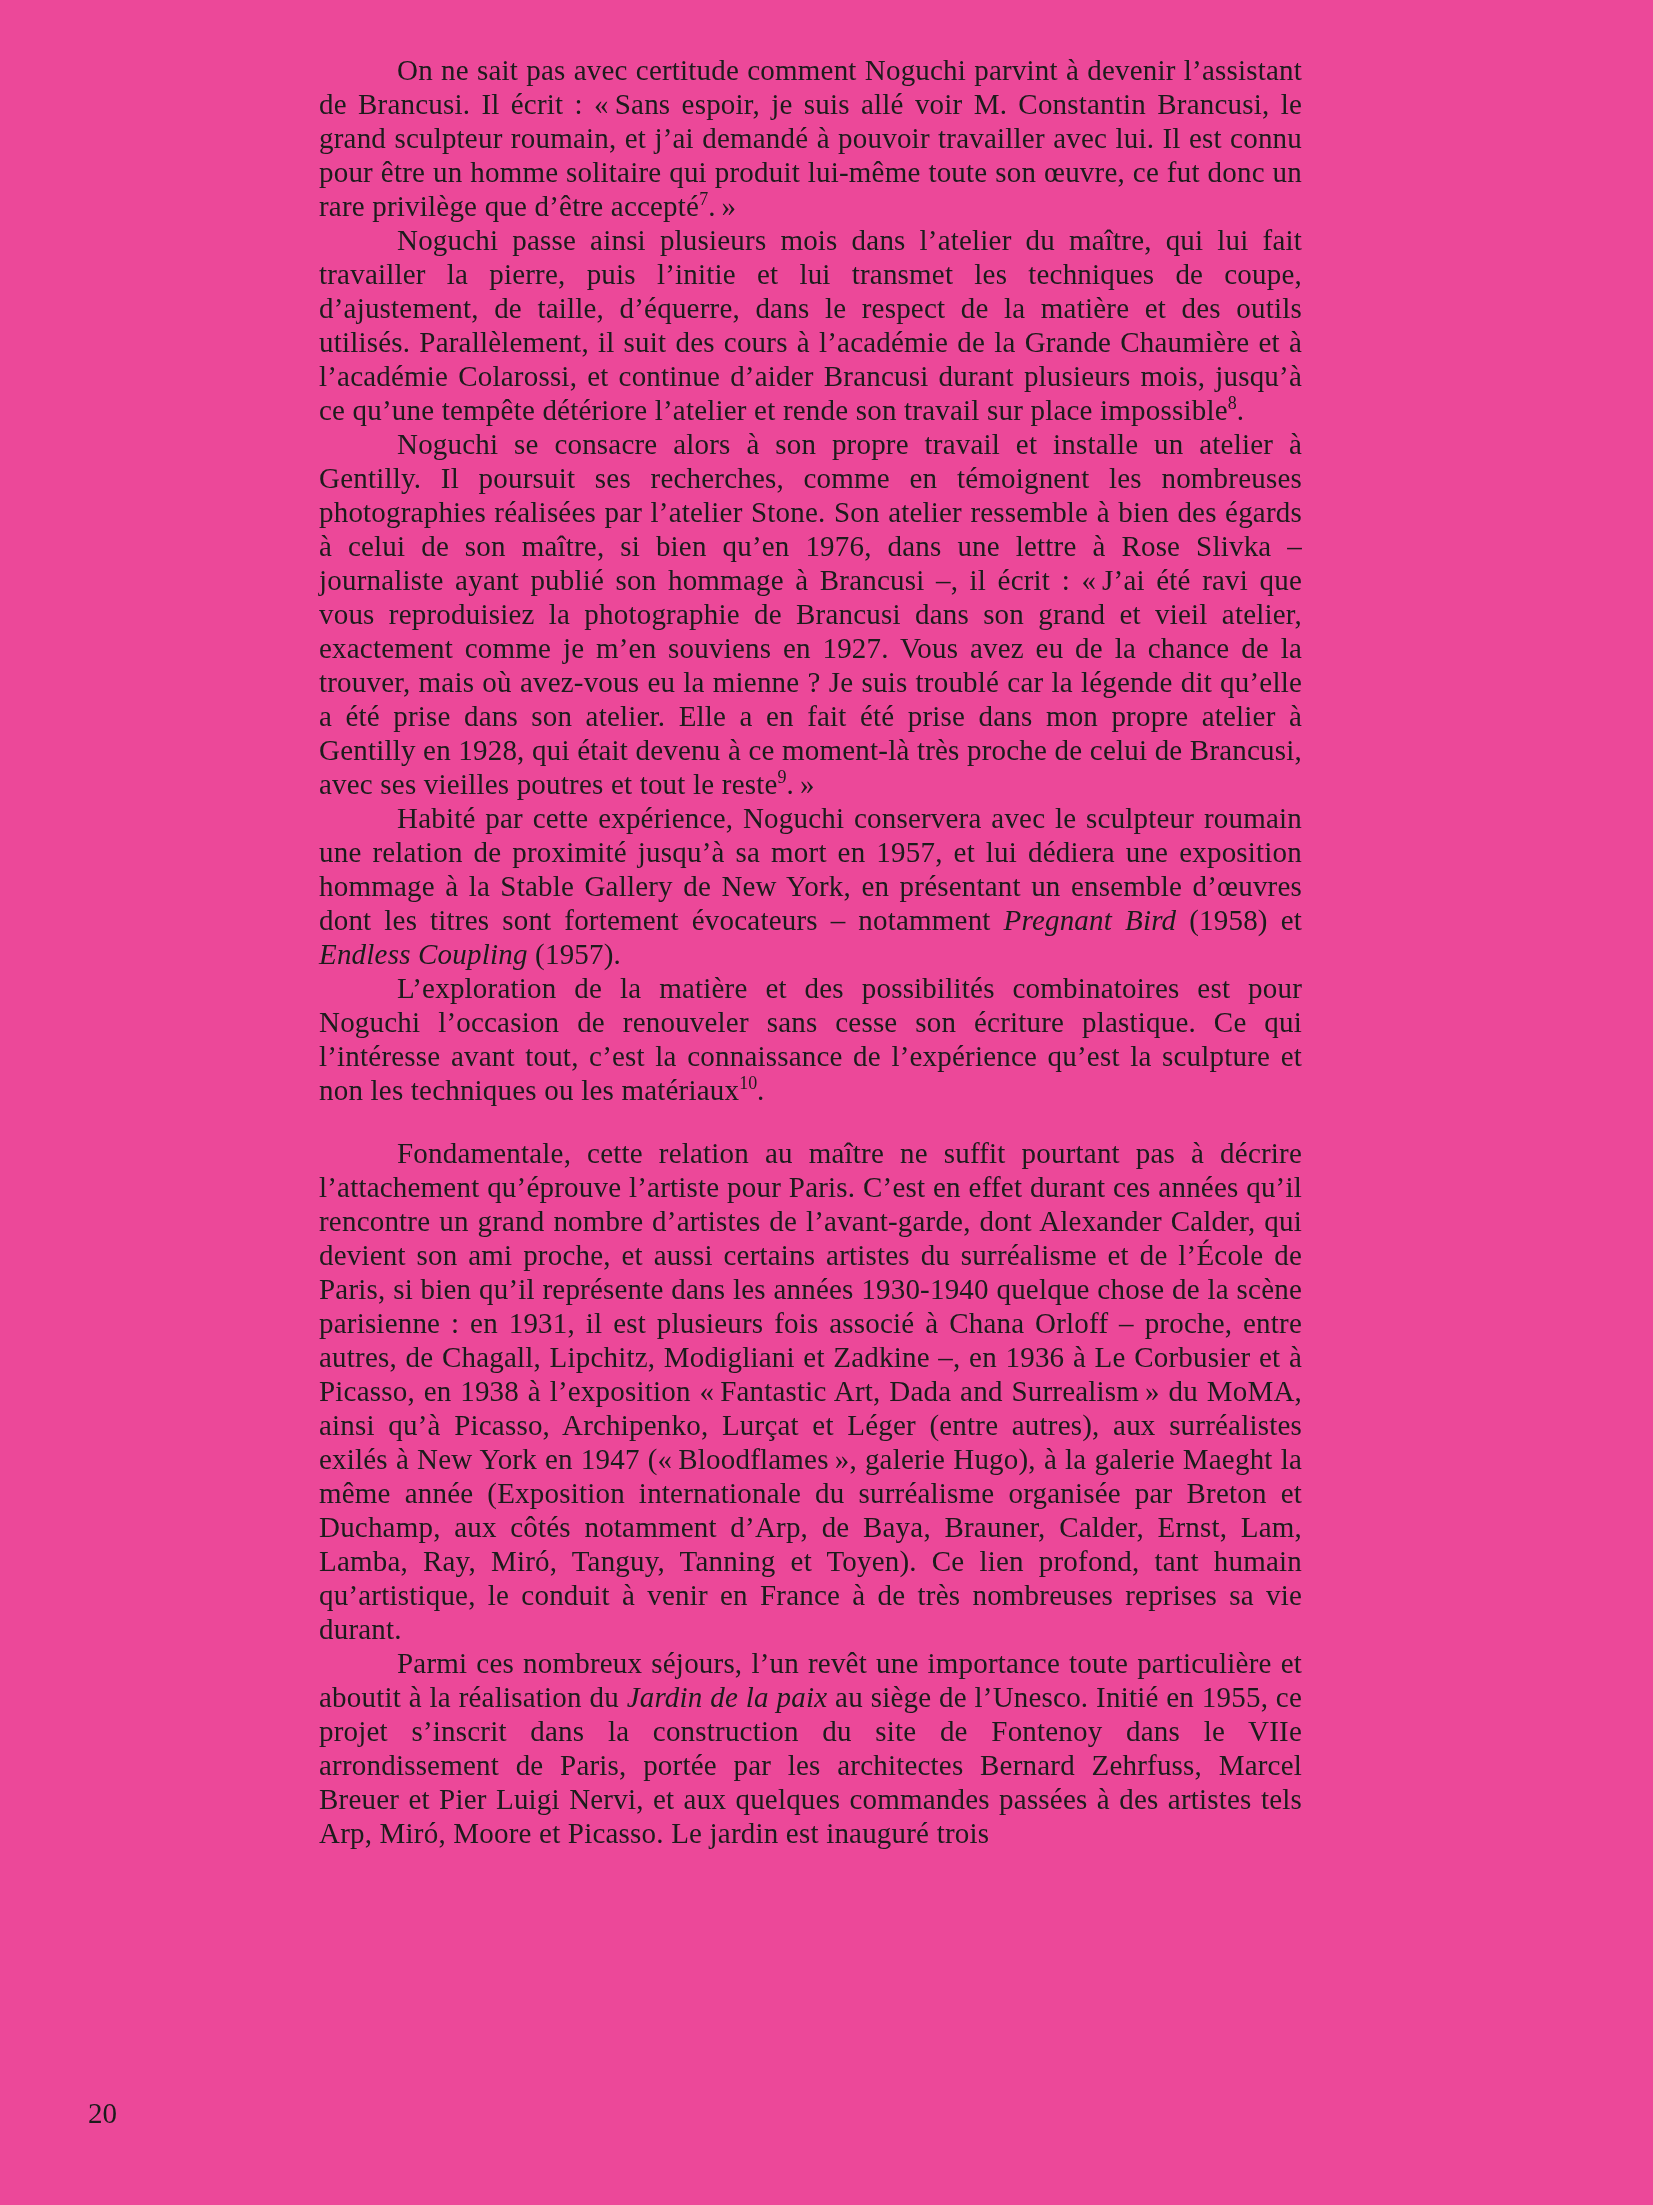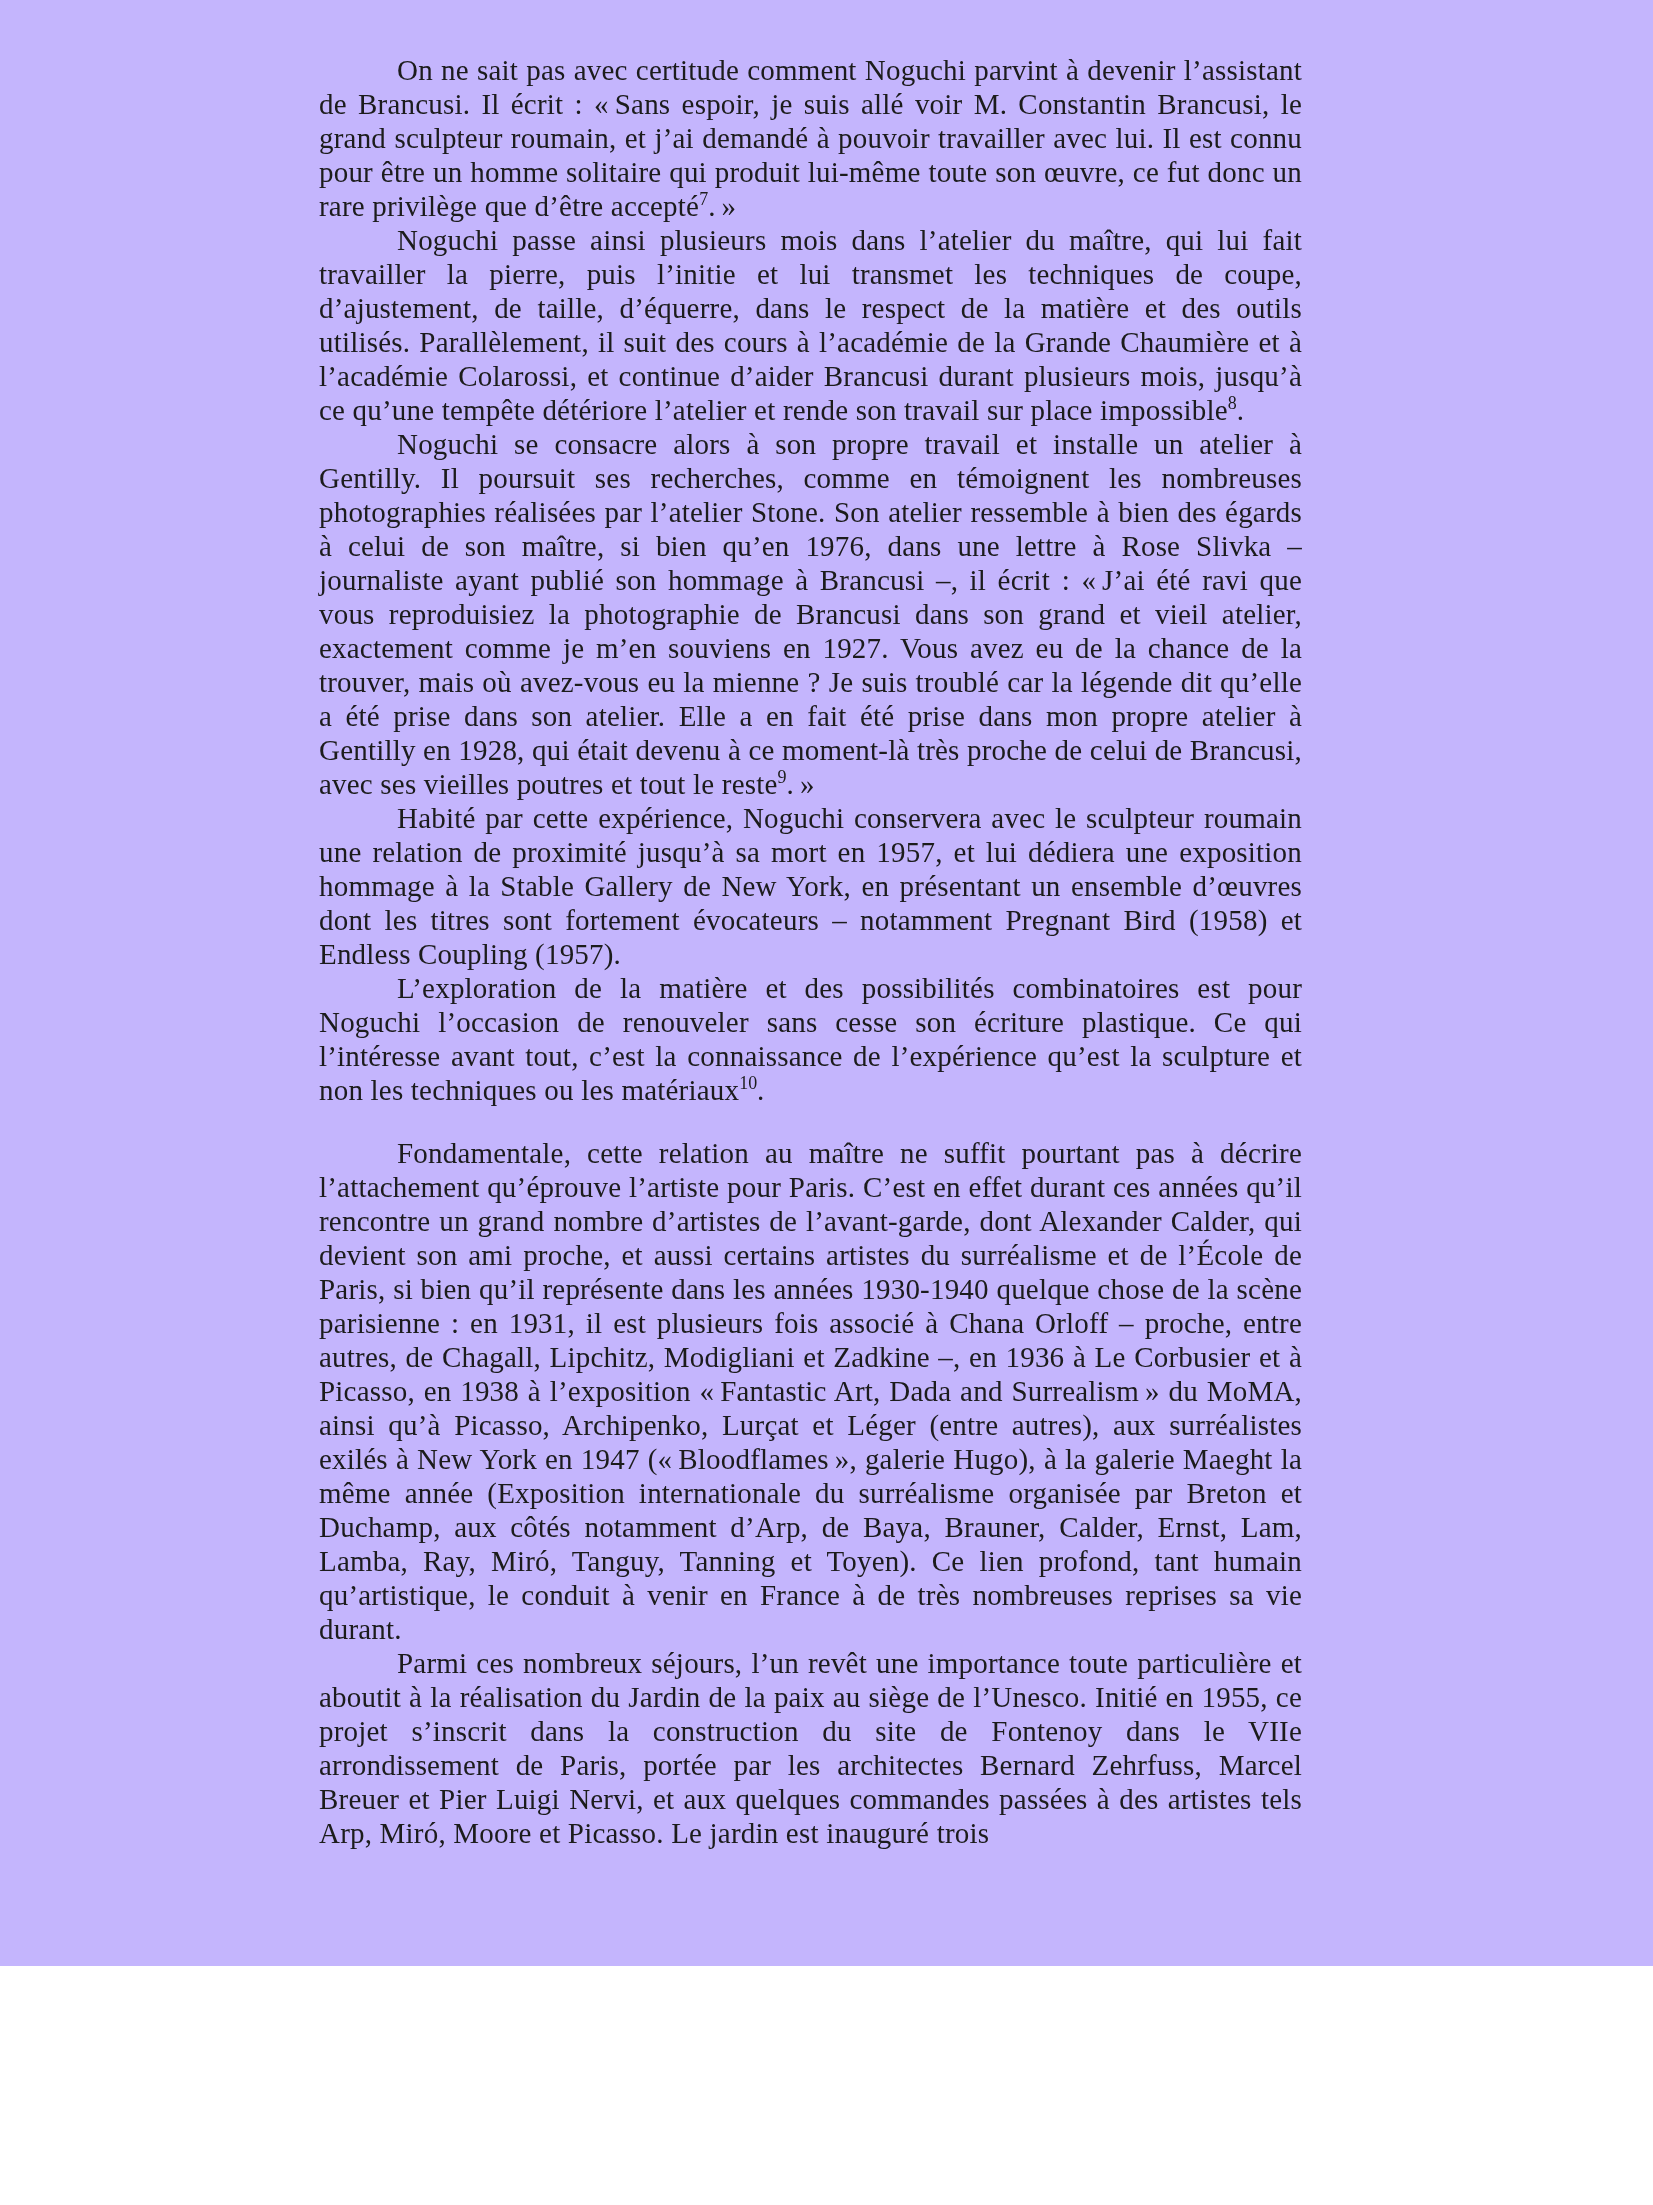--- a/index.html
+++ b/index.html
@@ -3,22 +3,22 @@
 <meta charset="utf-8">
 <style>
   html, body {
     margin: 0;
     padding: 0;
     background: #ffffff;
   }
   .page {
     position: relative;
     width: 1654px;
-    height: 1966px;
-    background: #c4b5fd;
+    height: 2205px;
+    background: #ec4899;
     font-family: "Liberation Serif", "DejaVu Serif", serif;
     color: #1c1c1c;
     overflow: hidden;
   }
   .text-block {
     position: absolute;
     left: 319px;
     top: 53px;
     width: 983px;
     font-size: 29px;
@@ -30,20 +30,21 @@
     margin: 0;
     padding: 0;
   }
   .text-block p.indent {
     text-indent: 78px;
   }
   .text-block p.space-before {
     margin-top: 29px;
   }
   .text-block .italic {
+    font-style: italic;
     margin-top: 12px;
   }
   .text-block sup {
     font-size: 0.62em;
     line-height: 0;
     vertical-align: super;
     letter-spacing: 0;
   }
   .page-number {
     position: absolute;

